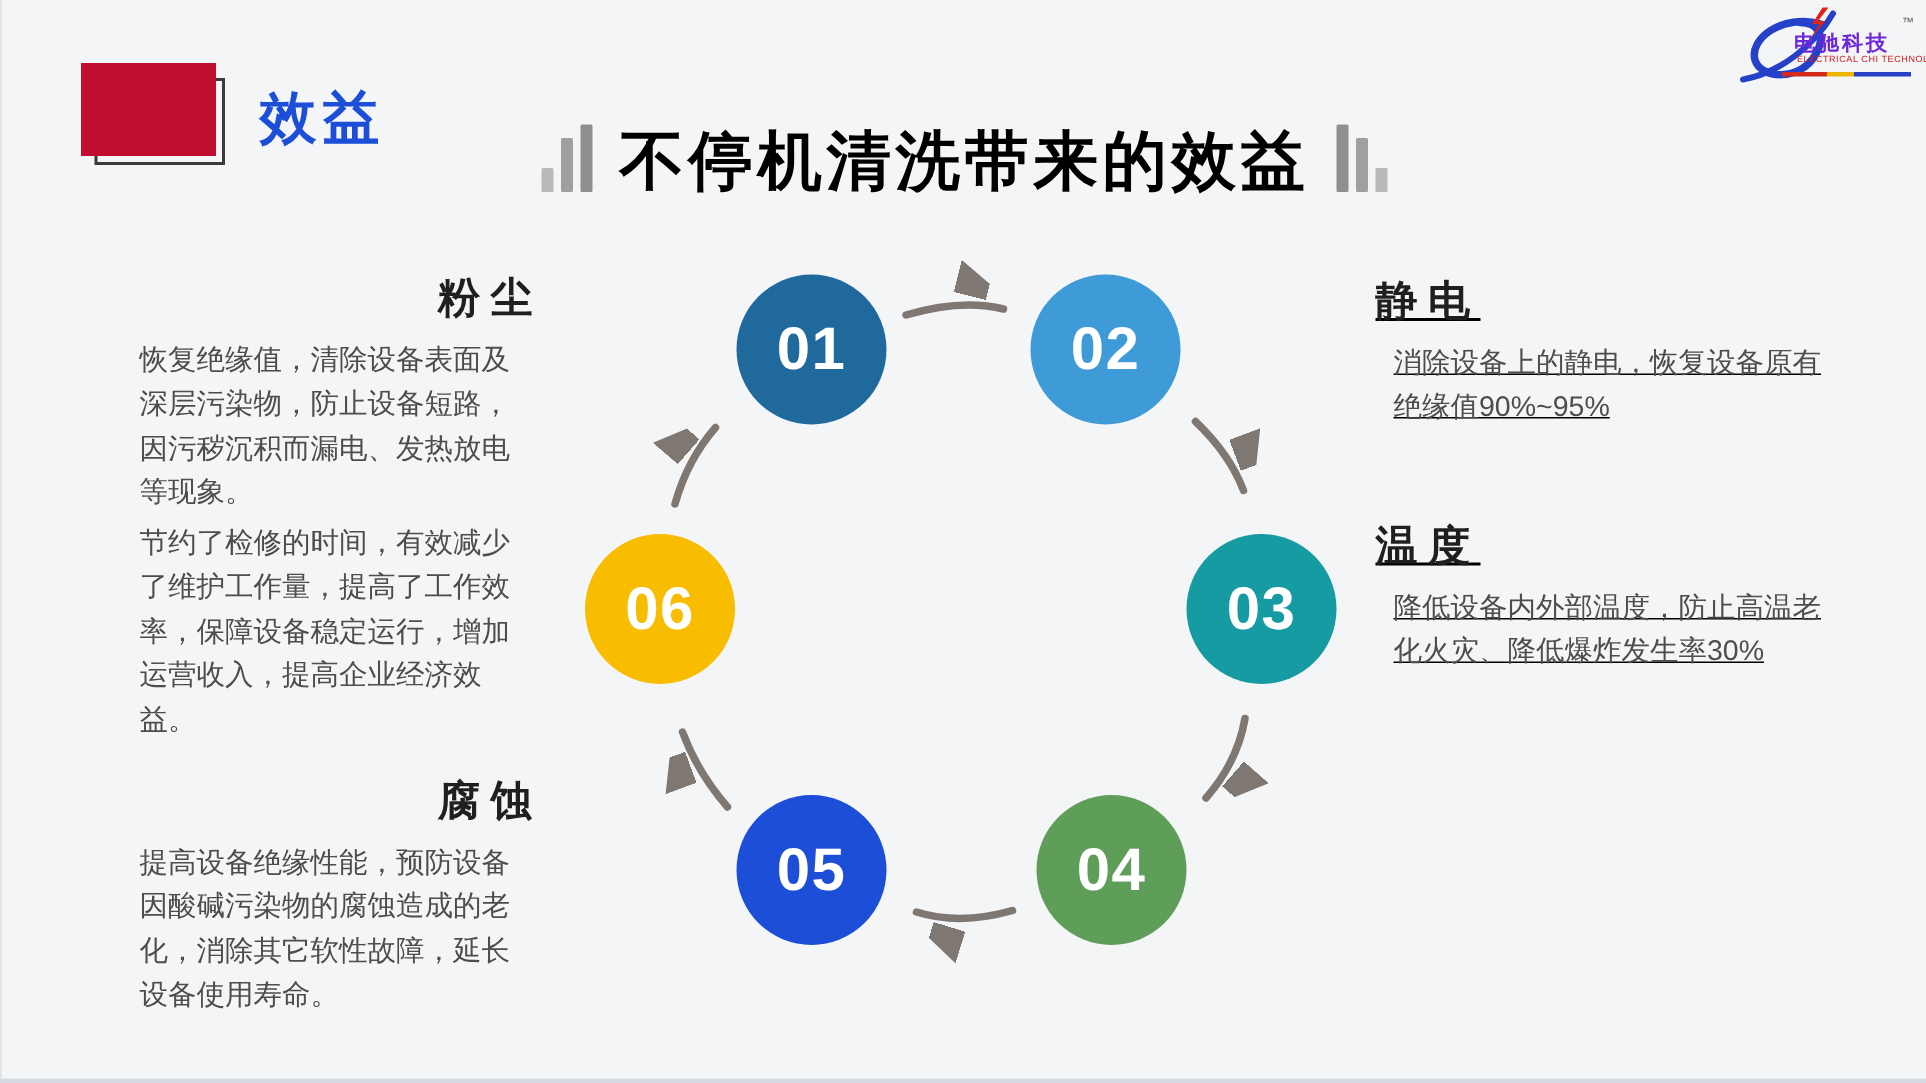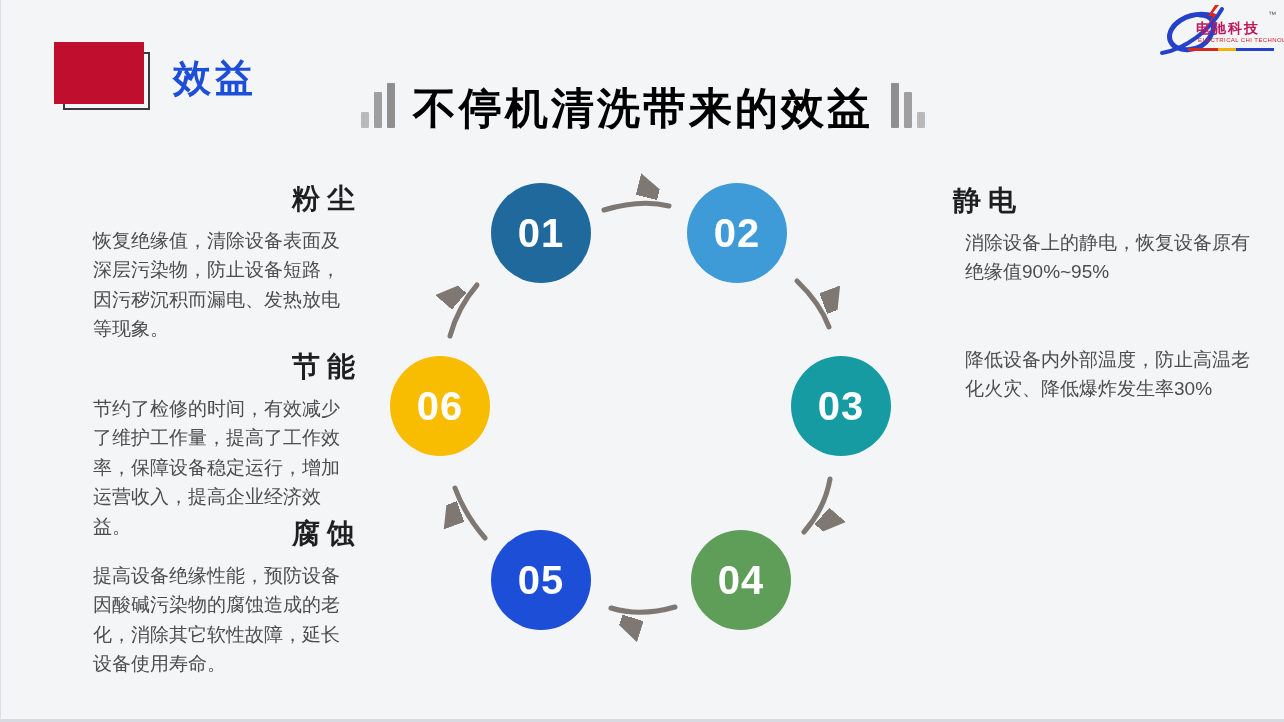--- a/index.html
+++ b/index.html
@@ -44,21 +44,21 @@
     line-height:1.1;
   }
 
   
   .logo {
     position:absolute; right:8px; top:4px; width:118px; height:56px;
   }
   .logo svg { position:absolute; left:0; top:0; }
   .logo-name {
     position:absolute; left:38px; top:16px;
-    font-size:14px; font-weight:bold; color:#be185d; letter-spacing:2px;
+    font-size:14px; font-weight:bold; color:#6d28d9; letter-spacing:2px;
     white-space:nowrap;
   }
   .logo-sub {
     position:absolute; left:40px; top:33px;
     font-size:6px; color:#d22020; letter-spacing:0.4px; white-space:nowrap;
   }
   .logo-tm {
     position:absolute; right:0px; top:6px; font-size:8px; color:#555;
   }
   .logo-stripes {
@@ -91,21 +91,21 @@
   .benefit { position:absolute; }
   .benefit h3 {
     font-size:28px; font-weight:bold; color:#1f1f1f; letter-spacing:7px;
     margin-bottom:8px;
   }
   .benefit p {
     font-size:19px; color:#4d4d4d; line-height:1.55;margin-left:12px;
   }
   .benefit-left  { left:80px;  width:274px; }
   .benefit-left h3 { text-align:right; margin-right:-7px; }
-  .benefit-right { left:952px; width:300px; }
+  .benefit-right { left:916px; width:300px;text-decoration:underline; }
   .benefit-right h3 { text-align:left; }
 
   .pos-dust   { top:180px; }
   .pos-energy { top:348px; }
   .pos-corr   { top:515px; }
   .pos-static { top:182px; }
   .pos-temp   { top:345px; }
   .pos-noise  { top:509px; }
 </style>
 </head>
@@ -180,31 +180,31 @@
   </div>
   <div class="circle pos-06" style="background-color: rgb(248, 188, 1);">
     <span>06</span>
   </div>
 
   <div class="benefit benefit-left pos-dust">
     <h3>粉尘</h3>
     <p>恢复绝缘值，清除设备表面及深层污染物，防止设备短路，因污秽沉积而漏电、发热放电等现象。</p>
   </div>
   <div class="benefit benefit-left pos-energy">
-    <h3>节能</h3>
     <p>节约了检修的时间，有效减少了维护工作量，提高了工作效率，保障设备稳定运行，增加运营收入，提高企业经济效益。</p>
   </div>
   <div class="benefit benefit-left pos-corr">
     <h3>腐蚀</h3>
     <p>提高设备绝缘性能，预防设备因酸碱污染物的腐蚀造成的老化，消除其它软性故障，延长设备使用寿命。</p>
   </div>
 
   <div class="benefit benefit-right pos-static">
     <h3>静电</h3>
     <p>消除设备上的静电，恢复设备原有绝缘值90%~95%</p>
   </div>
   <div class="benefit benefit-right pos-temp">
+    <h3>温度</h3>
     <p>降低设备内外部温度，防止高温老化火灾、降低爆炸发生率30%</p>
   </div>
   <div class="benefit benefit-right pos-noise">
   </div>
 
 </div>
 
 </body></html>

